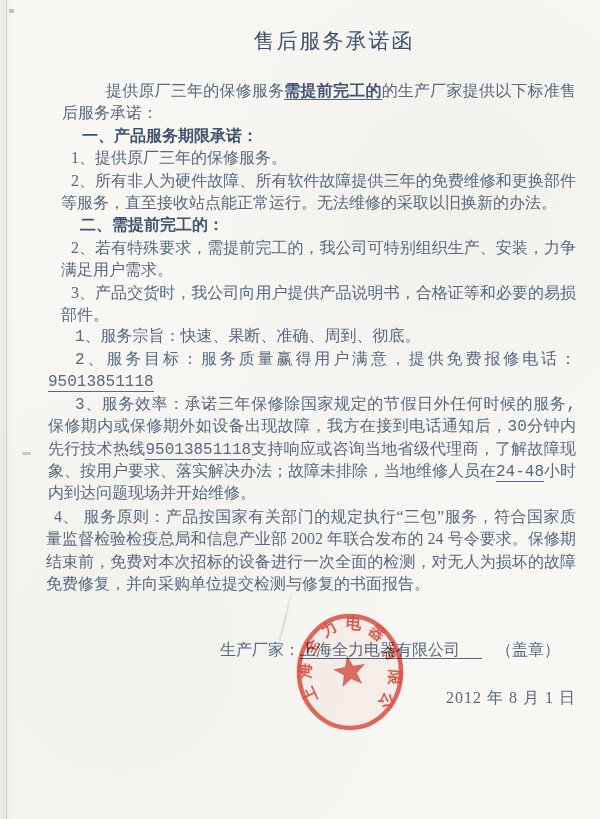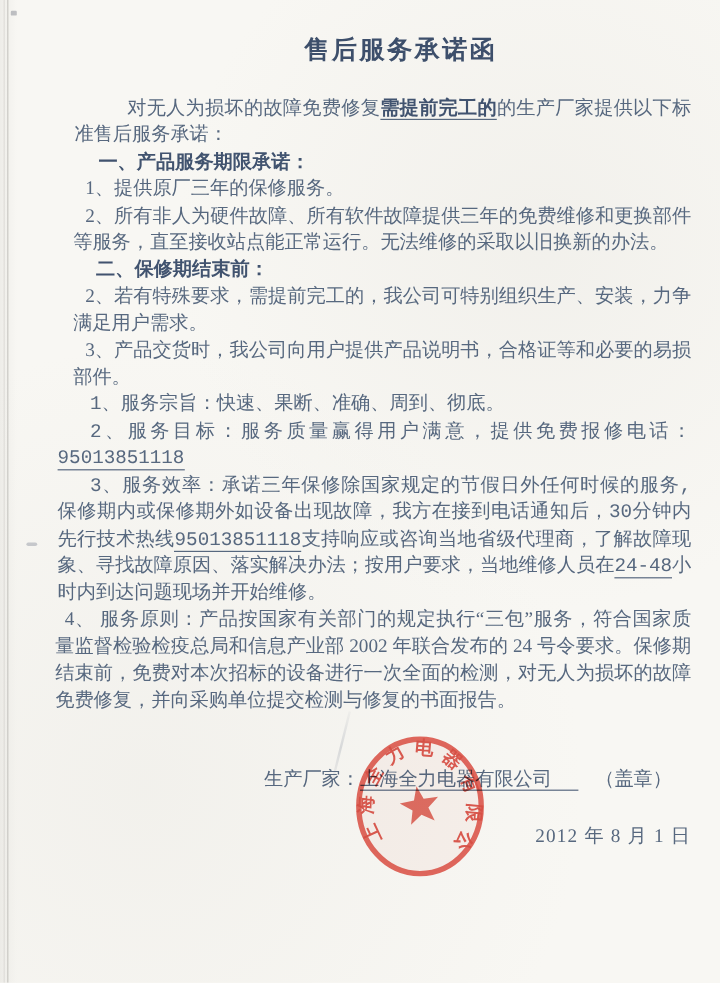--- a/index.html
+++ b/index.html
@@ -27,21 +27,21 @@
   .speck2{position:absolute;left:22px;top:452px;width:9px;height:3px;background:rgba(95,105,125,.32);border-radius:2px;}
   .crease{position:absolute;left:283px;top:592px;width:2px;height:62px;
     background:linear-gradient(180deg,rgba(110,120,140,.05),rgba(110,120,140,.22),rgba(110,120,140,.05));
     transform:rotate(14deg);}
   .content{
     position:absolute;left:46px;top:26px;width:530px;
     color:#57687f;font-size:16px;line-height:22.4px;
     text-align:justify;
   }
   .title{
-    font-size:21px;font-weight:bold;color:#3d4f6b;
+    font-size:21px;font-weight:normal;color:#3d4f6b;
     text-align:center;letter-spacing:2px;line-height:30px;
     margin:0 0 24px 46px;
   }
   p{margin:0;}
   .p-intro{margin-left:16px;text-indent:44px;}
   .h-sec{font-weight:bold;color:#41536f;}
   .h1{margin-left:36px;}
   .h2{margin-left:34px;}
   .h3{margin-left:32px;}
   .item-a{margin-left:15px;text-indent:10px;}
@@ -65,33 +65,33 @@
   <div class="edge-line2"></div>
   <div class="edge-line"></div>
   <div class="speck1"></div>
   <div class="speck2"></div>
   <div class="crease"></div>
 
   <div class="content">
 
     <h1 class="title">售后服务承诺函</h1>
 
-    <p class="p-intro"><span>对无人为损坏的故障免费修复</span><span class="b u">需提前完工的</span><span>的生产厂家提供以下标准售后服务承诺：</span></p>
+    <p class="p-intro"><span>提供原厂三年的保修服务</span><span class="b u">需提前完工的</span><span>的生产厂家提供以下标准售后服务承诺：</span></p>
 
     <p class="h-sec h1">一、产品服务期限承诺：</p>
     <p class="item-a">1、提供原厂三年的保修服务。</p>
     <p class="item-a">2、所有非人为硬件故障、所有软件故障提供三年的免费维修和更换部件等服务，直至接收站点能正常运行。无法维修的采取以旧换新的办法。</p>
 
-    <p class="h-sec h2">二、保修期结束前：</p>
+    <p class="h-sec h2">二、需提前完工的：</p>
     <p class="item-a">2、若有特殊要求，需提前完工的，我公司可特别组织生产、安装，力争满足用户需求。</p>
     <p class="item-a">3、产品交货时，我公司向用户提供产品说明书，合格证等和必要的易损部件。</p>
 
     <p class="item-b">1、服务宗旨：快速、果断、准确、周到、彻底。</p>
     <p class="item-b"><span>2、服务目标：服务质量赢得用户满意，提供免费报修电话：</span><span class="u">95013851118</span></p>
-    <p class="item-b"><span>3、服务效率：承诺三年保修除国家规定的节假日外任何时候的服务, 保修期内或保修期外如设备出现故障，我方在接到电话通知后，30分钟内先行技术热线</span><span class="u">95013851118</span><span>支持响应或咨询当地省级代理商，了解故障现象、寻找故障原因、落实解决办法；按用户要求，当地维修人员在</span><span class="u">24-48</span><span>小时内到达问题现场并开始维修。</span></p>
+    <p class="item-b"><span>3、服务效率：承诺三年保修除国家规定的节假日外任何时候的服务, 保修期内或保修期外如设备出现故障，我方在接到电话通知后，30分钟内先行技术热线</span><span class="u">95013851118</span><span>支持响应或咨询当地省级代理商，了解故障现象、按用户要求、落实解决办法；故障未排除，当地维修人员在</span><span class="u">24-48</span><span>小时内到达问题现场并开始维修。</span></p>
 
     <p class="p-principle">4、 服务原则：产品按国家有关部门的规定执行“三包”服务，符合国家质量监督检验检疫总局和信息产业部 2002 年联合发布的 24 号令要求。保修期结束前，免费对本次招标的设备进行一次全面的检测，对无人为损坏的故障免费修复，并向采购单位提交检测与修复的书面报告。</p>
 
     <div class="sig"><span>生产厂家：</span><span class="company">上海全力电器有限公司</span><span class="seal-note">（盖章）</span></div>
 
     <div class="date">2012 年 8 月 1 日</div>
   </div>
 
   <svg class="stamp" viewBox="0 0 116 126" xmlns="http://www.w3.org/2000/svg">
     <defs>

